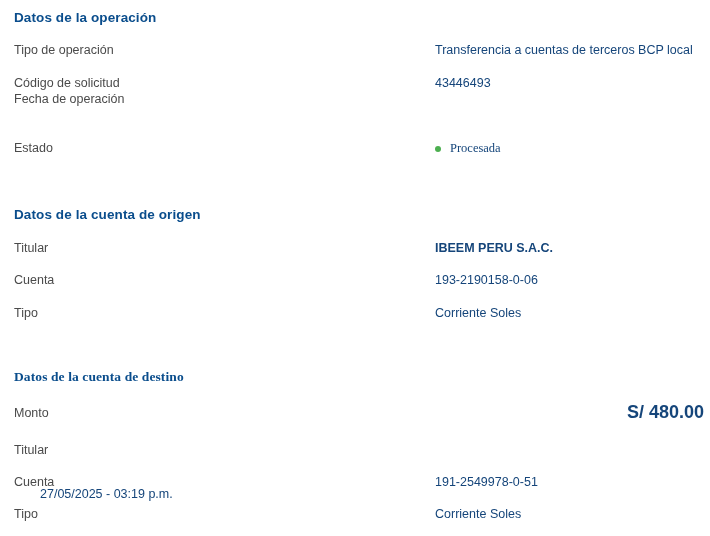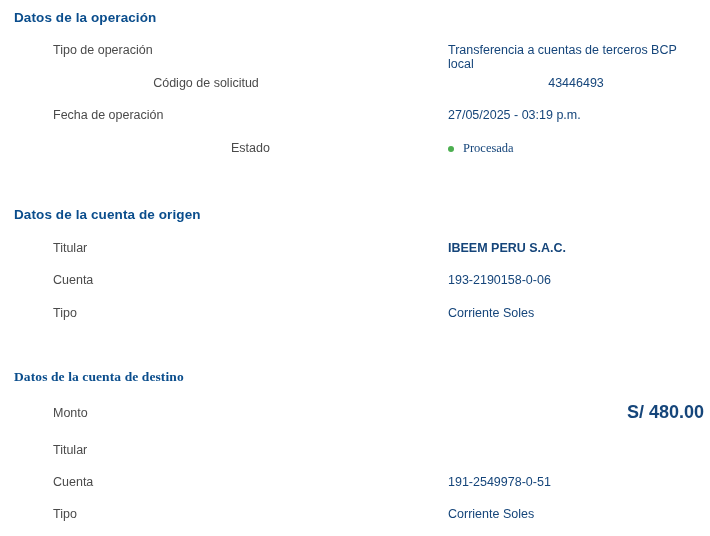--- a/index.html
+++ b/index.html
@@ -28,25 +28,25 @@
   }
   .row {
     display: flex;
     align-items: flex-start;
   }
   .label {
     width: 395px;
     flex: 0 0 395px;
     color: #4a4a4a;
     font-size: 12.5px;
-    margin-left: 39px;
   }
   .value {
     color: #15457a;
     font-size: 12.5px;
+    margin-left: 26px;
   }
   .amount {
     color: #15457a;
     font-size: 18px;
     font-weight: bold;
   }
   .bold {
     font-weight: bold;
   }
   .status {
@@ -58,23 +58,23 @@
     width: 6px;
     height: 6px;
     border-radius: 50%;
     background: #4caf50;
     margin-right: 9px;
     flex: 0 0 6px;
   }
   
   .t1  { position: absolute; left: 14px; top: 10px; }
   .r1  { position: absolute; left: 14px; top: 43px;  width: 690px; }
-  .r2  { position: absolute; left: 14px; top: 76px;  width: 690px; justify-content: center; }
-  .r3  { position: absolute; left: 14px; top: 108px; width: 690px; }
-  .r4  { position: absolute; left: 14px; top: 141px; width: 690px; text-align: center; }
+  .r2  { position: absolute; left: 14px; top: 76px;  width: 690px; }
+  .r3  { position: absolute; left: 14px; top: 92px; width: 690px; flex-direction: column; }
+  .r4  { position: absolute; left: 14px; top: 141px; width: 690px; }
   .t2  { position: absolute; left: 14px; top: 207px; }
   .r5  { position: absolute; left: 14px; top: 241px; width: 690px; }
   .r6  { position: absolute; left: 14px; top: 273px; width: 690px; }
   .r7  { position: absolute; left: 14px; top: 306px; width: 690px; }
   .t3  { position: absolute; left: 14px; top: 369px; font-family: Liberation Serif, serif; }
   .r8  { position: absolute; left: 14px; top: 402px; width: 690px; justify-content: space-between; }
   .r9  { position: absolute; left: 14px; top: 443px; width: 690px; }
   .r10 { position: absolute; left: 14px; top: 475px; width: 690px; }
   .r11 { position: absolute; left: 14px; top: 507px; width: 690px; }
   .amount-row .label { padding-top: 4px; }

